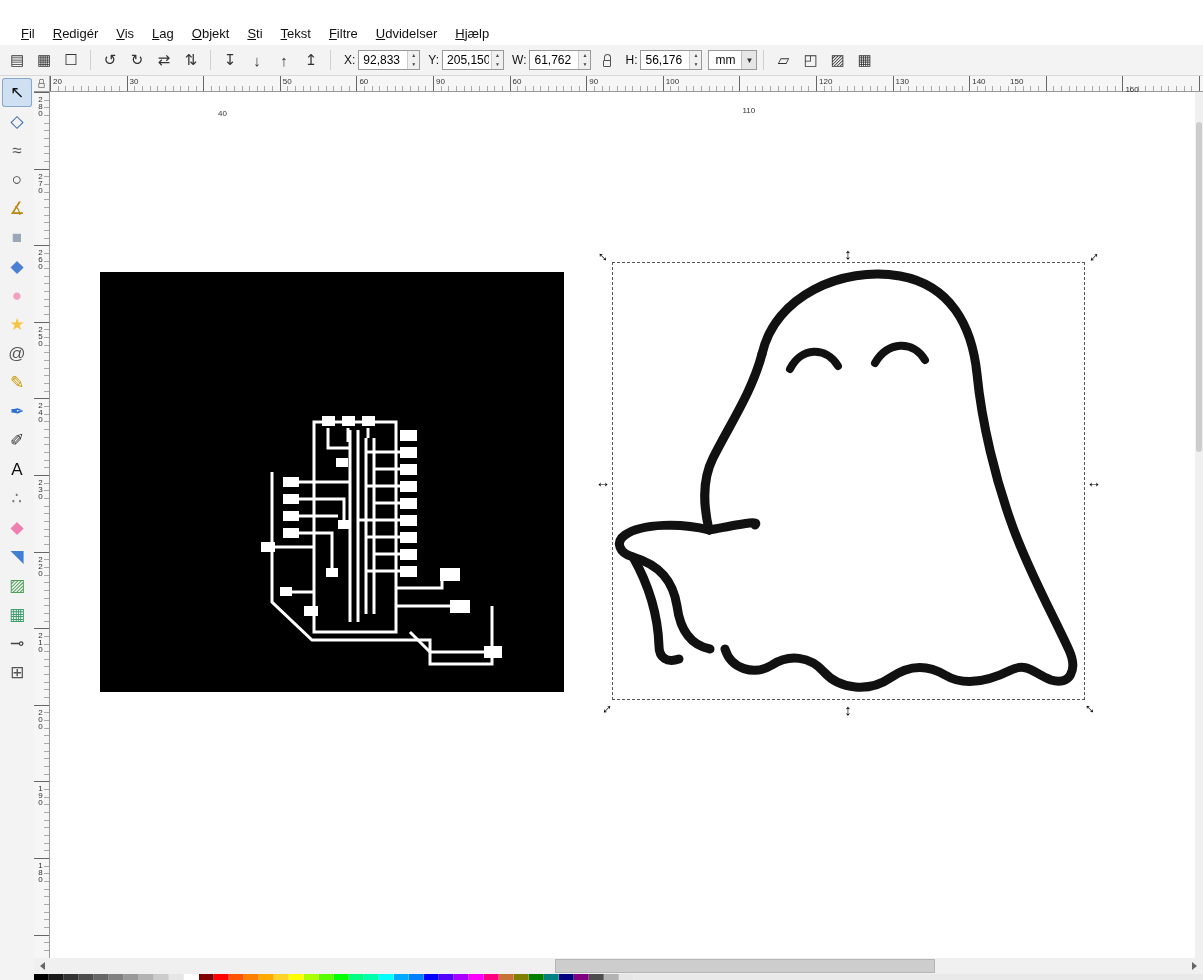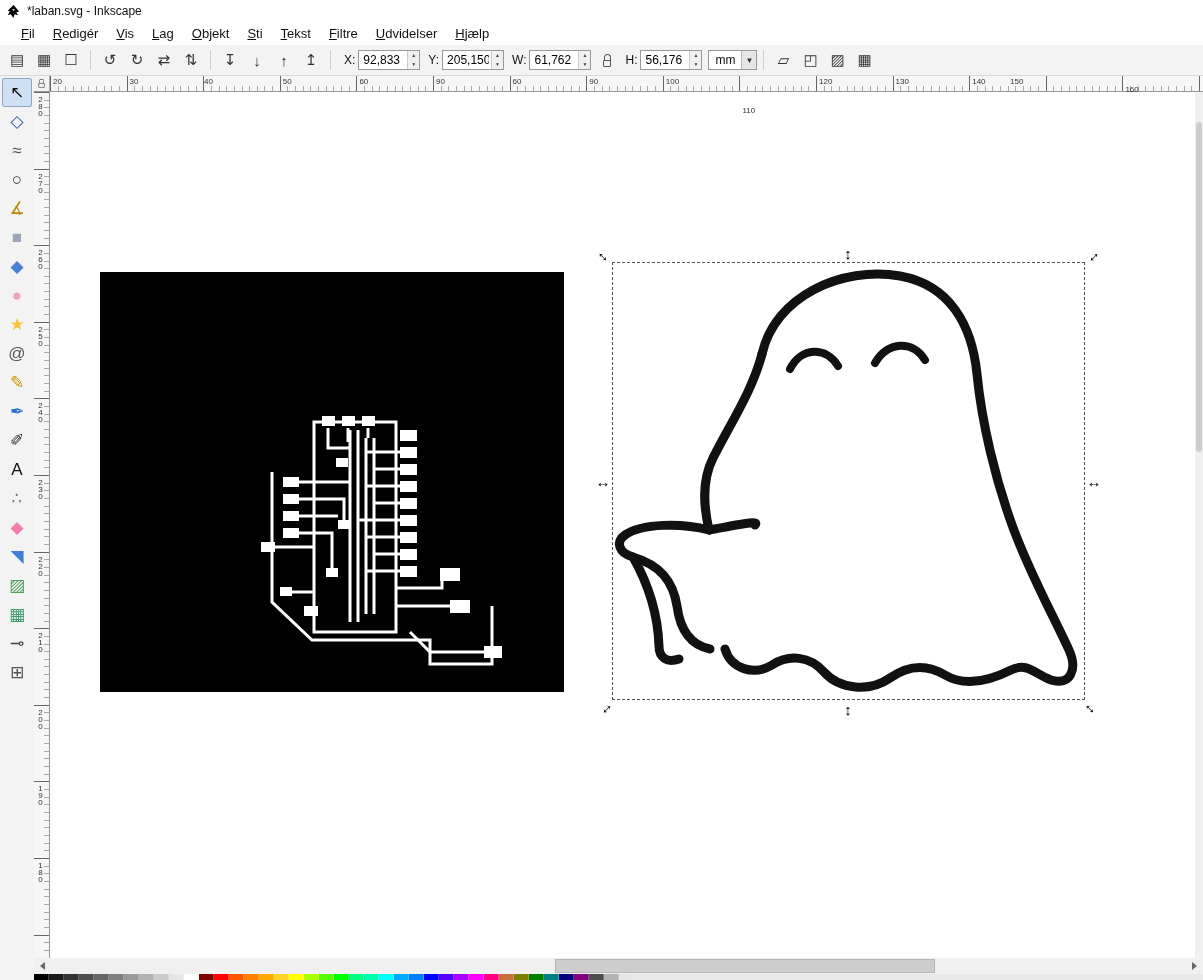--- a/index.html
+++ b/index.html
@@ -86,27 +86,20 @@
   .tri-r{width:0;height:0;border:4px solid transparent;border-left:5px solid #666;margin-left:3px;}
   .hs-thumb{position:absolute;left:521px;width:380px;top:1px;bottom:1px;background:#cdcdcd;border:1px solid #b5b5b5;}
   .palette{position:absolute;left:34px;right:0;top:974px;height:6px;background:#e9e9e9;display:flex;overflow:hidden;}
   .swatch{width:15px;height:6px;flex:none;border-right:1px solid rgba(255,255,255,.25);}
 </style>
 </head>
 <body>
 
 <div class="window">
 
-  <div class="titlebar">
-    <svg width="15" height="15" viewBox="0 0 16 16">
-      <path d="M8 1 L14 8 L11 9 L13 12 L9 11 L8 15 L5 11 L2 12 L4 8 L2 7 Z" fill="#000"></path>
-      <path d="M6.5 5.5 L9.5 5.5 L8 7.5 Z" fill="#fff"></path>
-    </svg>
-    <span>*laban.svg - Inkscape</span>
-  </div>
 
   <div class="menubar">
       <span class="menu-item">Fil</span>
       <span class="menu-item">Redigér</span>
       <span class="menu-item">Vis</span>
       <span class="menu-item">Lag</span>
       <span class="menu-item">Objekt</span>
       <span class="menu-item">Sti</span>
       <span class="menu-item">Tekst</span>
       <span class="menu-item">Filtre</span>
@@ -290,21 +283,21 @@
       </div>
     </div>
 
   <div class="corner">
     <span class="lock-ic"></span>
   </div>
 
   <div class="h-ruler" id="h-ruler">
       <span class="h-num" style="left: 3px;">20</span>
       <span class="h-num" style="left: 79.6px;">30</span>
-      <span class="h-num" style="left: 154px;">40</span>
+      <span class="h-num" style="left: 168px; margin-top: 32px;">40</span>
       <span class="h-num" style="left: 232.8px;">50</span>
       <span class="h-num" style="left: 309.4px;">60</span>
       <span class="h-num" style="left: 386px;">90</span>
       <span class="h-num" style="left: 462.6px;">60</span>
       <span class="h-num" style="left: 539.2px;">90</span>
       <span class="h-num" style="left: 615.8px;">100</span>
       <span class="h-num" style="left: 692.4px; margin-top: 29px;">110</span>
       <span class="h-num" style="left: 769px; text-align: center;">120</span>
       <span class="h-num" style="left: 845.6px;">130</span>
       <span class="h-num" style="left: 922.2px;">140</span>

